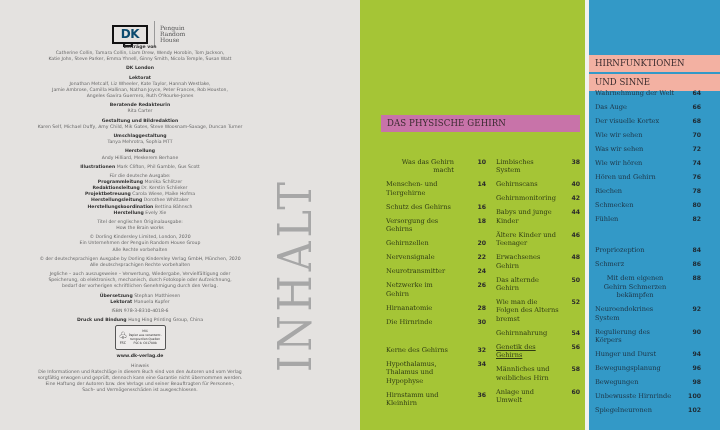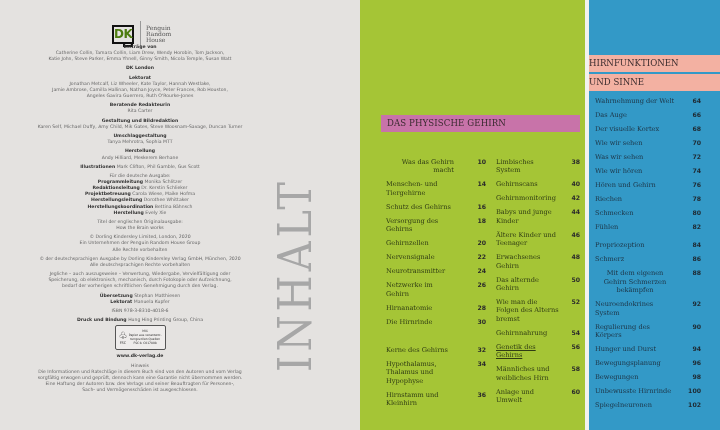--- a/index.html
+++ b/index.html
@@ -7,21 +7,21 @@
     body { position: relative; font-family: "Liberation Sans", sans-serif; }
 
     
     .imprint {
       position: absolute; left: 0; top: 0; width: 280px; height: 430px;
       background: #e4e2e0; color: #555; text-align: center;
       font-family: "DejaVu Sans", sans-serif; font-size: 4.6px; line-height: 6.1px;
     }
     .logo-row { position: absolute; left: 112px; top: 21px; display: flex; align-items: center; }
     .dk-box {
-      width: 22px; height: 19px; border: 2px solid #111; color: #4d7c0f;
+      width: 36px; height: 19px; border: 2px solid #111; color: #0c4a6e;
       font-family: "DejaVu Sans", sans-serif; font-weight: bold; font-size: 12px;
       line-height: 15px; text-align: center; letter-spacing: -0.5px; position: relative;
     }
     .dk-box::after {
       content: ""; position: absolute; left: 9px; bottom: -5px; width: 6px; height: 3px;
       border-left: 2px solid #111; border-right: 2px solid #111; border-bottom: 2px solid #111;
     }
     .logo-sep { width: 1px; height: 26px; background: #999; margin: 0 5px 0 6px; }
     .prh { font-family: "DejaVu Serif", serif; font-size: 6px; line-height: 6.2px; color: #555; text-align: left; }
 
@@ -72,21 +72,21 @@
 
     
     .gap1 { position: absolute; left: 585px; top: 0; width: 4px; height: 430px; background: #f2f2ee; }
 
     
     .blue {
       position: absolute; left: 589px; top: 0; width: 131px; height: 430px; background: #3399c7;
     }
     .sec-title-blue {
       position: absolute; left: 589px; width: 131px; height: 17px; background: #f3b1a2; color: #3b2c2e;
-      font-family: "DejaVu Serif", serif; font-size: 8.6px; line-height: 17px; padding-left: 0;
+      font-family: "DejaVu Serif", serif; font-size: 8.6px; line-height: 17px; padding-left: 6px;
     }
     .tc-b .toc-item { color: #1d3344; }
     .tc-b .toc-item .pg { color: #1f2a33; }
   </style>
 </head>
 <body>
 
 <div class="imprint">
   <div class="logo-row">
     <div class="dk-box">DK</div>
@@ -298,21 +298,21 @@
       <span class="pg" style="right: 0px;">60</span>
     </div>
   </div>
 
 <div class="gap1"></div>
 
 <div class="blue"></div>
 <div class="sec-title-blue" style="top:55px;">HIRNFUNKTIONEN</div>
 <div class="sec-title-blue" style="top:74px;">UND SINNE</div>
 
-<div id="blue-col" class="toc-col tc-b" style="left:595px; top:97px; width:106px;">
+<div id="blue-col" class="toc-col tc-b" style="left:595px; top:89px; width:106px;">
     <div class="toc-item" style="margin-bottom: 5.6px;">
       <span class="lbl" style="width: 80px;">Wahrnehmung der Welt</span>
       <span class="pg" style="right: 0px;">64</span>
     </div>
     <div class="toc-item" style="margin-bottom: 5.6px;">
       <span class="lbl" style="width: 80px;">Das Auge</span>
       <span class="pg" style="right: 0px;">66</span>
     </div>
     <div class="toc-item" style="margin-bottom: 5.6px;">
       <span class="lbl" style="width: 80px;">Der visuelle Kortex</span>
@@ -335,21 +335,21 @@
       <span class="pg" style="right: 0px;">76</span>
     </div>
     <div class="toc-item" style="margin-bottom: 5.6px;">
       <span class="lbl" style="width: 80px;">Riechen</span>
       <span class="pg" style="right: 0px;">78</span>
     </div>
     <div class="toc-item" style="margin-bottom: 5.6px;">
       <span class="lbl" style="width: 80px;">Schmecken</span>
       <span class="pg" style="right: 0px;">80</span>
     </div>
-    <div class="toc-item" style="margin-bottom: 10px;">
+    <div class="toc-item" style="margin-bottom: 23px;">
       <span class="lbl" style="width: 80px;">Fühlen</span>
       <span class="pg" style="right: 0px;">82</span>
     </div>
     <div class="toc-item" style="margin-bottom: 5.6px;">
       <span class="lbl" style="width: 80px;">Propriozeption</span>
       <span class="pg" style="right: 0px;">84</span>
     </div>
     <div class="toc-item" style="margin-bottom: 5.6px;">
       <span class="lbl" style="width: 80px;">Schmerz</span>
       <span class="pg" style="right: 0px;">86</span>

